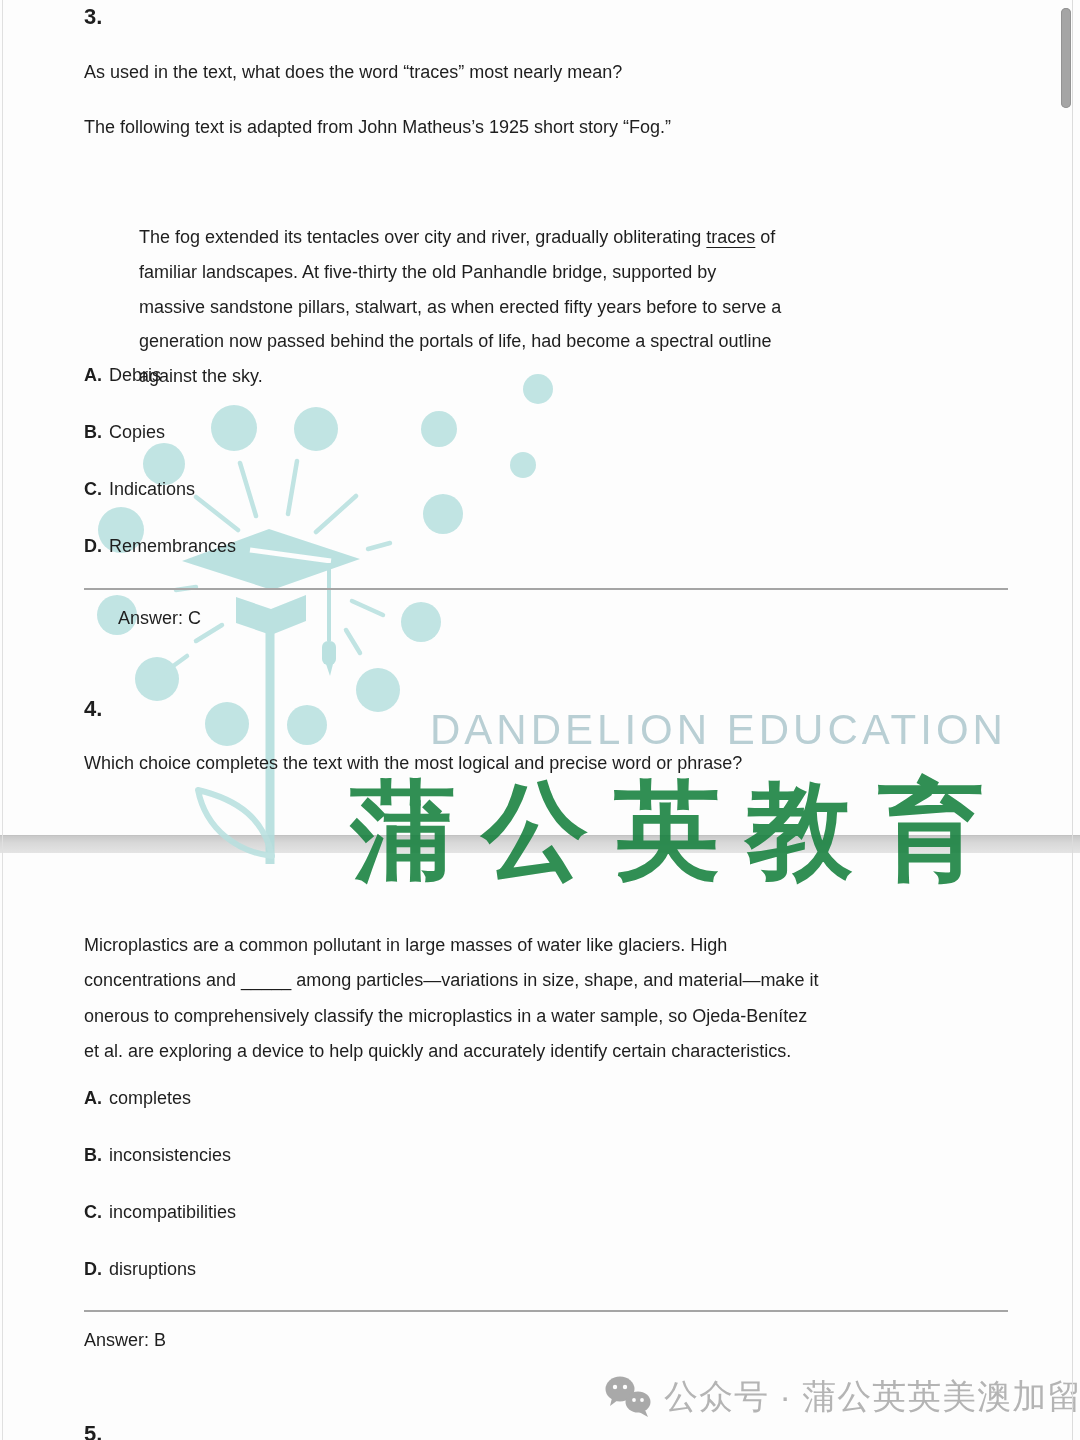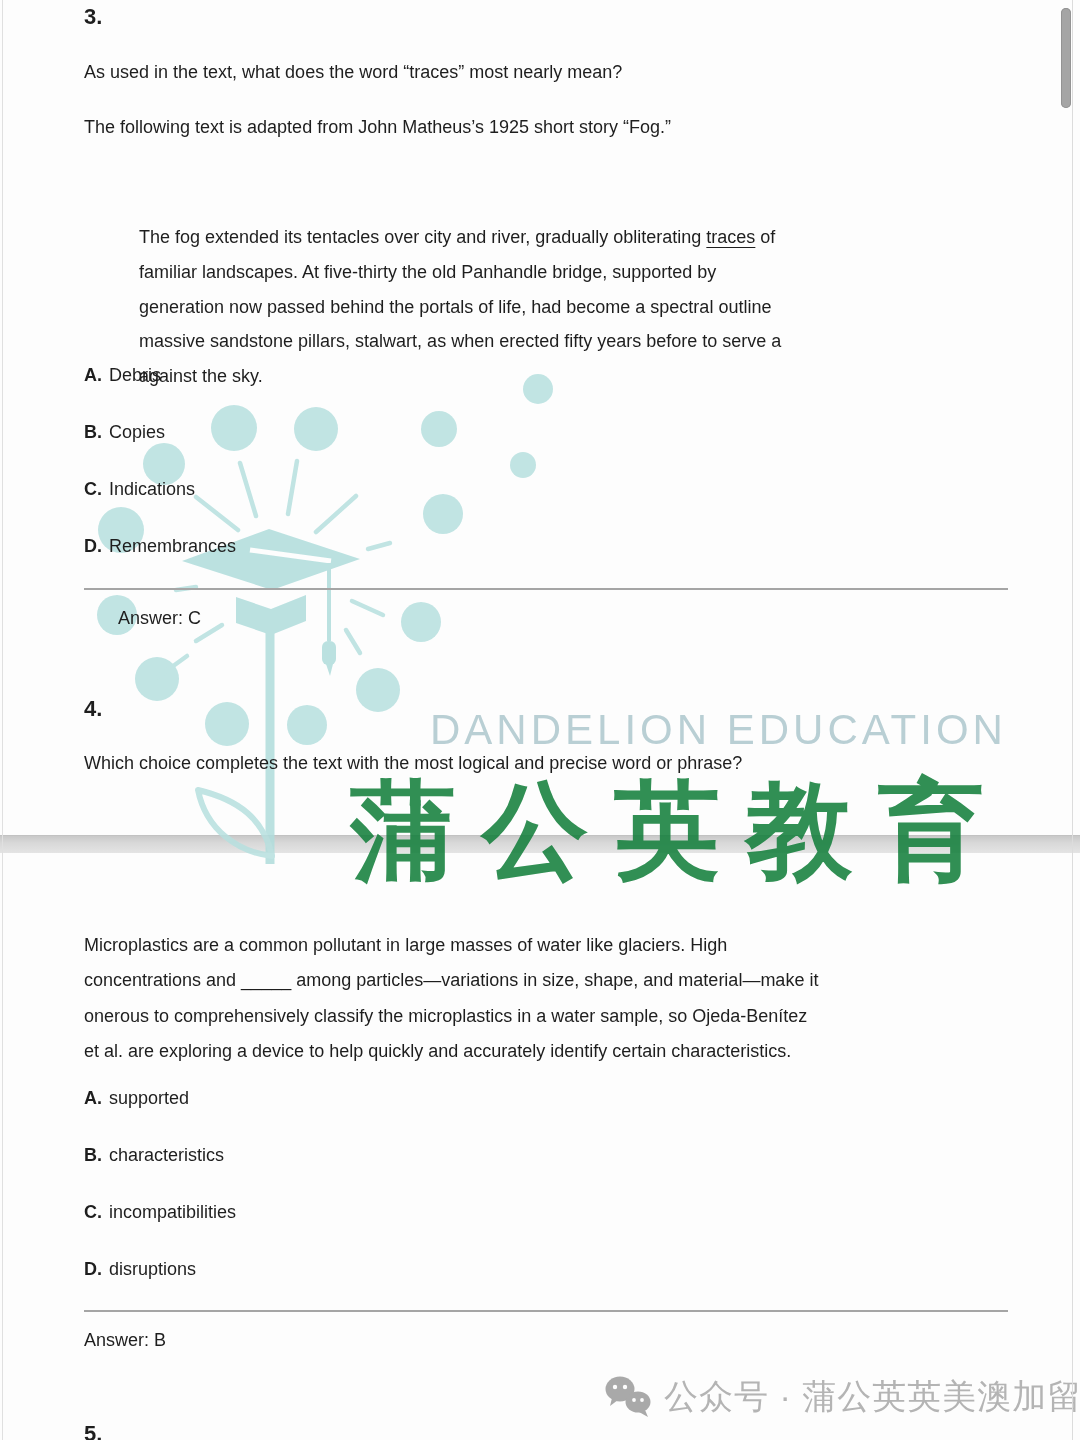--- a/index.html
+++ b/index.html
@@ -103,22 +103,22 @@
 <div class="brand-en">DANDELION EDUCATION</div>
 <div class="brand-cn">蒲公英教育</div>
 
 <div class="txt qnum" style="left:84px;top:4px;">3.</div>
 <div class="txt" style="left:84px;top:62px;">As used in the text, what does the word “traces” most nearly mean?</div>
 <div class="txt" style="left:84px;top:117px;">The following text is adapted from John Matheus’s 1925 short story “Fog.”</div>
 
 <div class="txt passage" style="left:139px;top:172px;margin-top:48px;">
   <div><span>The fog extended its tentacles over city and river, gradually obliterating </span><span class="u">traces</span><span> of</span></div>
   <div>familiar landscapes. At five-thirty the old Panhandle bridge, supported by</div>
+  <div>massive sandstone pillars, stalwart, as when erected fifty years before to serve a</div>
   <div>generation now passed behind the portals of life, had become a spectral outline</div>
-  <div>massive sandstone pillars, stalwart, as when erected fifty years before to serve a</div>
   <div>against the sky.</div>
 </div>
 
 <div class="txt opt" style="left:84px;top:365px;"><b>A.</b><span>Debris</span></div>
 <div class="txt opt" style="left:84px;top:422px;"><b>B.</b><span>Copies</span></div>
 <div class="txt opt" style="left:84px;top:479px;"><b>C.</b><span>Indications</span></div>
 <div class="txt opt" style="left:84px;top:536px;"><b>D.</b><span>Remembrances</span></div>
 
 <div class="rule" style="top:588px;"></div>
 <div class="txt" style="left:84px;top:608px;margin-left:34px;">Answer: C</div>
@@ -126,22 +126,22 @@
 <div class="txt qnum" style="left:84px;top:696px;">4.</div>
 <div class="txt" style="left:84px;top:753px;">Which choice completes the text with the most logical and precise word or phrase?</div>
 
 <div class="txt passage2" style="left:84px;top:928px;">
   <div>Microplastics are a common pollutant in large masses of water like glaciers. High</div>
   <div>concentrations and _____ among particles—variations in size, shape, and material—make it</div>
   <div>onerous to comprehensively classify the microplastics in a water sample, so Ojeda-Benítez</div>
   <div>et al. are exploring a device to help quickly and accurately identify certain characteristics.</div>
 </div>
 
-<div class="txt opt" style="left:84px;top:1088px;"><b>A.</b><span>supported</span></div>
-<div class="txt opt" style="left:84px;top:1145px;"><b>B.</b><span>characteristics</span></div>
+<div class="txt opt" style="left:84px;top:1088px;"><b>A.</b><span>completes</span></div>
+<div class="txt opt" style="left:84px;top:1145px;"><b>B.</b><span>inconsistencies</span></div>
 <div class="txt opt" style="left:84px;top:1202px;"><b>C.</b><span>incompatibilities</span></div>
 <div class="txt opt" style="left:84px;top:1259px;"><b>D.</b><span>disruptions</span></div>
 
 <div class="rule" style="top:1310px;"></div>
 <div class="txt" style="left:84px;top:1330px;">Answer: B</div>
 
 <div class="txt qnum" style="left:84px;top:1421px;">5.</div>
 
 <div class="wechat">
   <svg width="50" height="46" viewBox="0 0 50 46">

